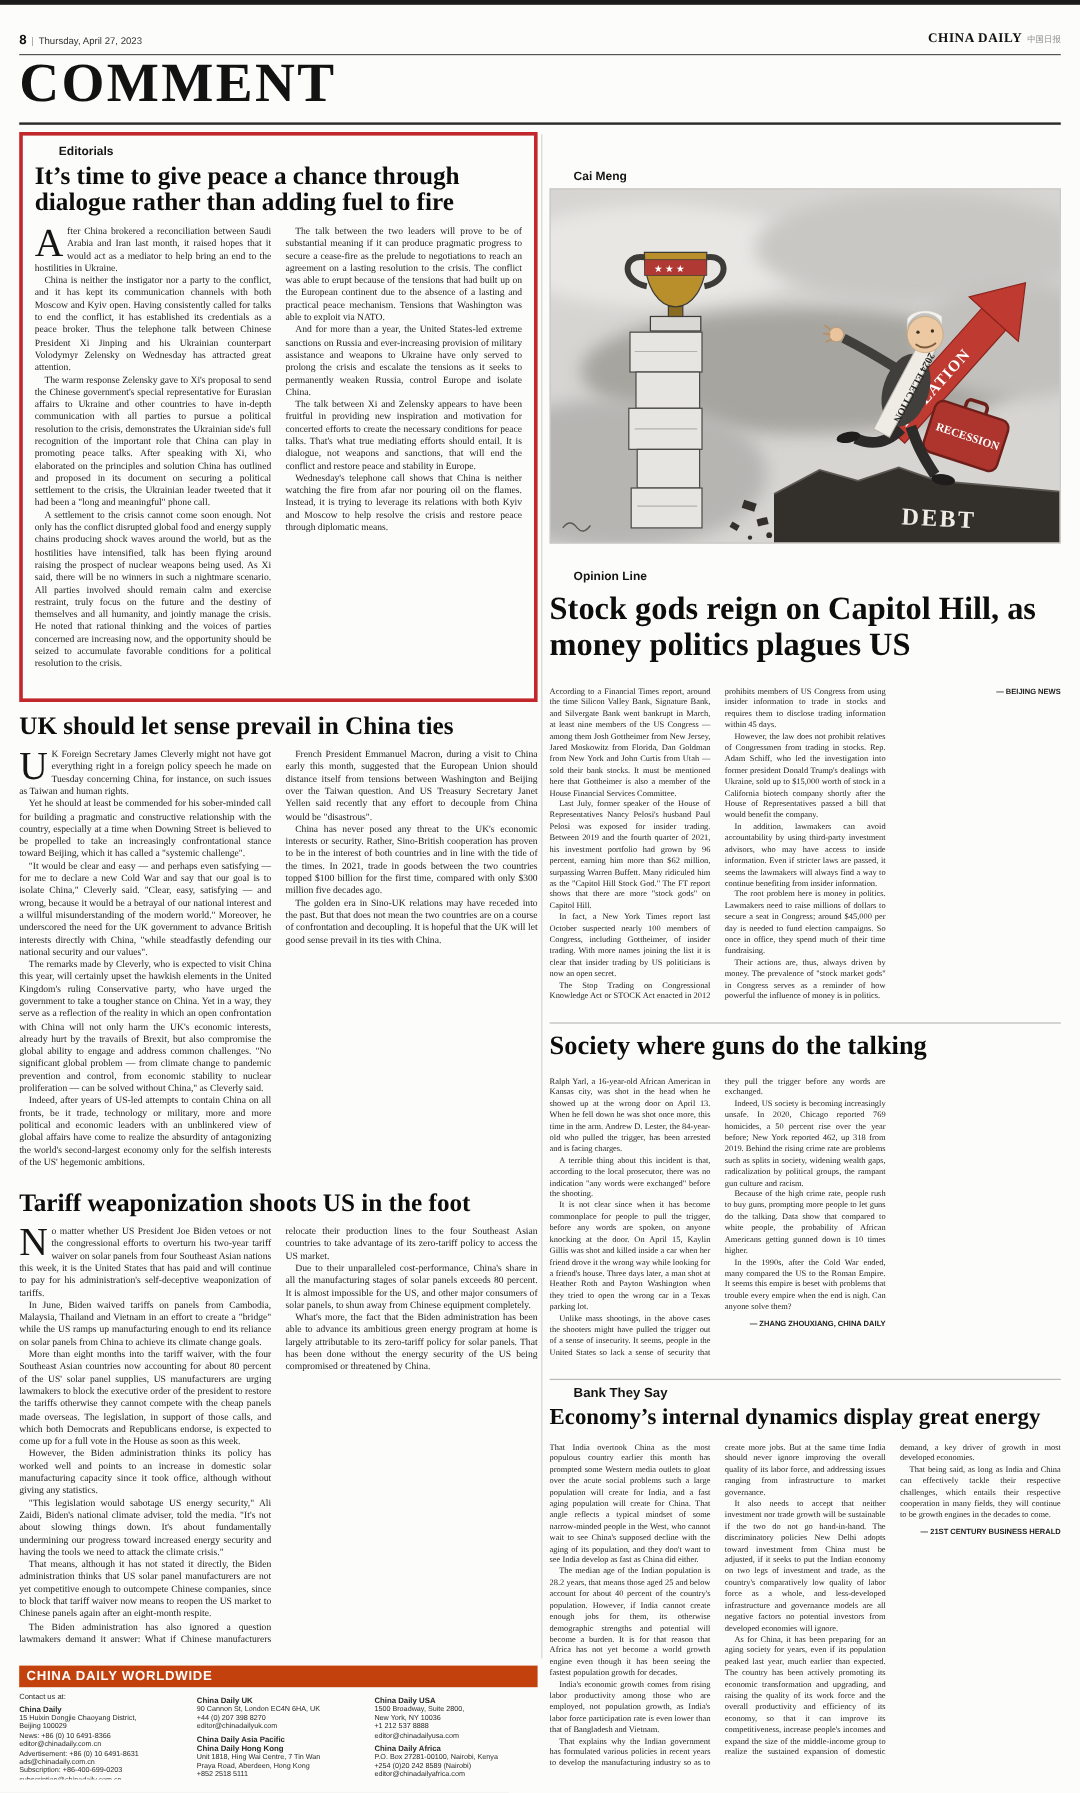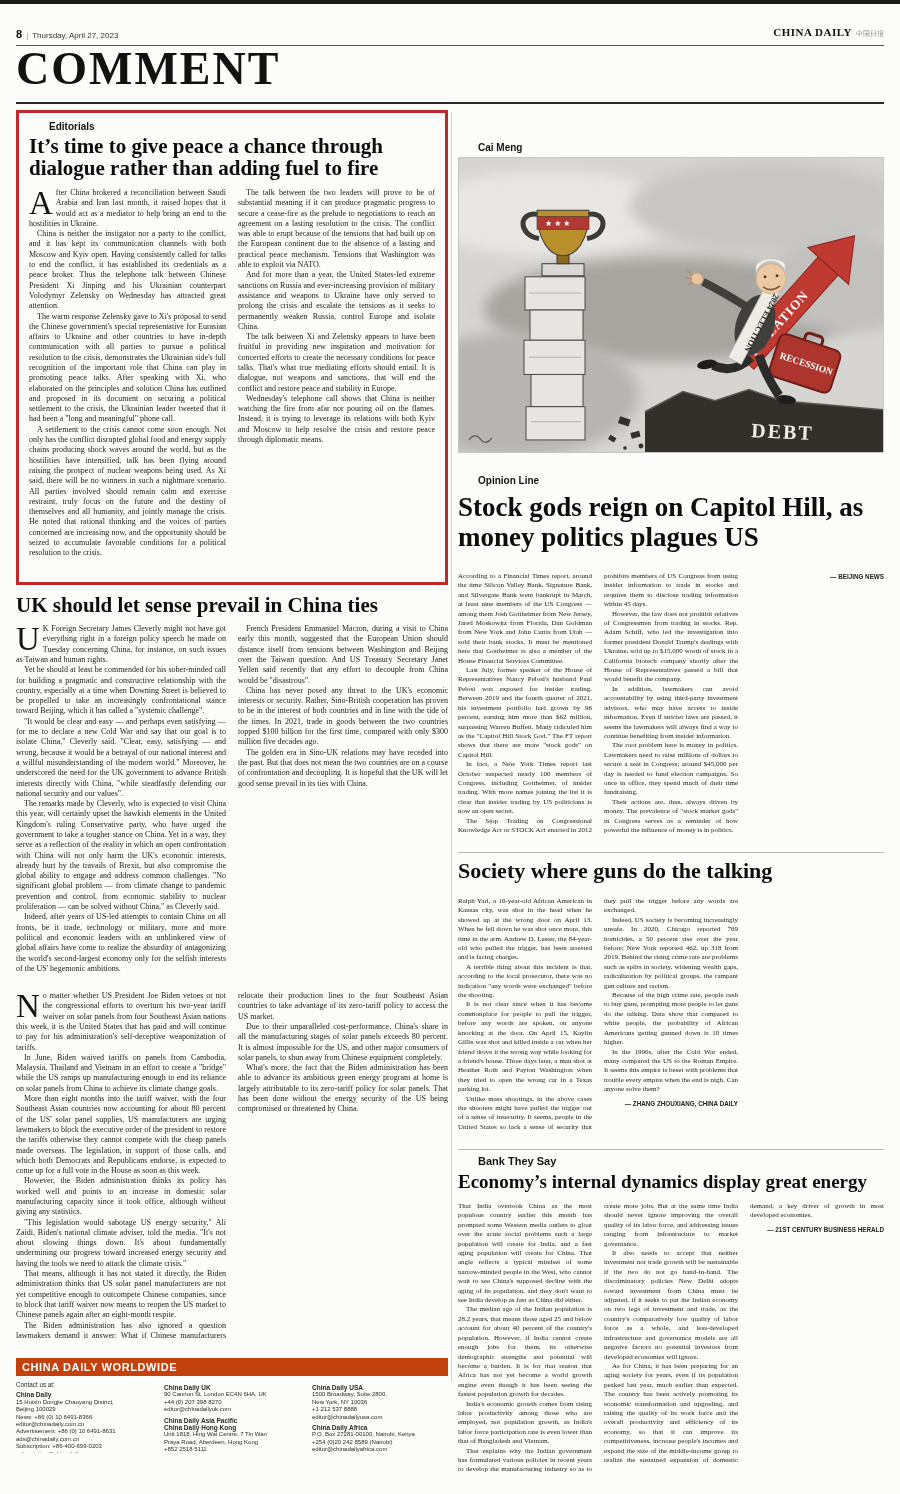--- a/index.html
+++ b/index.html
@@ -118,20 +118,21 @@
         <p>"It would be clear and easy — and perhaps even satisfying — for me to declare a new Cold War and say that our goal is to isolate China," Cleverly said. "Clear, easy, satisfying — and wrong, because it would be a betrayal of our national interest and a willful misunderstanding of the modern world." Moreover, he underscored the need for the UK government to advance British interests directly with China, "while steadfastly defending our national security and our values".</p>
         <p>The remarks made by Cleverly, who is expected to visit China this year, will certainly upset the hawkish elements in the United Kingdom's ruling Conservative party, who have urged the government to take a tougher stance on China. Yet in a way, they serve as a reflection of the reality in which an open confrontation with China will not only harm the UK's economic interests, already hurt by the travails of Brexit, but also compromise the global ability to engage and address common challenges. "No significant global problem — from climate change to pandemic prevention and control, from economic stability to nuclear proliferation — can be solved without China," as Cleverly said.</p>
         <p>Indeed, after years of US-led attempts to contain China on all fronts, be it trade, technology or military, more and more political and economic leaders with an unblinkered view of global affairs have come to realize the absurdity of antagonizing the world's second-largest economy only for the selfish interests of the US' hegemonic ambitions.</p>
         <p>French President Emmanuel Macron, during a visit to China early this month, suggested that the European Union should distance itself from tensions between Washington and Beijing over the Taiwan question. And US Treasury Secretary Janet Yellen said recently that any effort to decouple from China would be "disastrous".</p>
         <p>China has never posed any threat to the UK's economic interests or security. Rather, Sino-British cooperation has proven to be in the interest of both countries and in line with the tide of the times. In 2021, trade in goods between the two countries topped $100 billion for the first time, compared with only $300 million five decades ago.</p>
         <p>The golden era in Sino-UK relations may have receded into the past. But that does not mean the two countries are on a course of confrontation and decoupling. It is hopeful that the UK will let good sense prevail in its ties with China.</p>
       </div>
     </div>
 
     <div class="tariff-sec">
+      <h2 class="hl hl-one">Tariff weaponization shoots US in the foot</h2>
       <div class="body-cols c2 dropcap tr-body">
         <p>No matter whether US President Joe Biden vetoes or not the congressional efforts to overturn his two-year tariff waiver on solar panels from four Southeast Asian nations this week, it is the United States that has paid and will continue to pay for his administration's self-deceptive weaponization of tariffs.</p>
         <p>In June, Biden waived tariffs on panels from Cambodia, Malaysia, Thailand and Vietnam in an effort to create a "bridge" while the US ramps up manufacturing enough to end its reliance on solar panels from China to achieve its climate change goals.</p>
         <p>More than eight months into the tariff waiver, with the four Southeast Asian countries now accounting for about 80 percent of the US' solar panel supplies, US manufacturers are urging lawmakers to block the executive order of the president to restore the tariffs otherwise they cannot compete with the cheap panels made overseas. The legislation, in support of those calls, and which both Democrats and Republicans endorse, is expected to come up for a full vote in the House as soon as this week.</p>
         <p>However, the Biden administration thinks its policy has worked well and points to an increase in domestic solar manufacturing capacity since it took office, although without giving any statistics.</p>
         <p>"This legislation would sabotage US energy security," Ali Zaidi, Biden's national climate adviser, told the media. "It's not about slowing things down. It's about fundamentally undermining our progress toward increased energy security and having the tools we need to attack the climate crisis."</p>
         <p>That means, although it has not stated it directly, the Biden administration thinks that US solar panel manufacturers are not yet competitive enough to outcompete Chinese companies, since to block that tariff waiver now means to reopen the US market to Chinese panels again after an eight-month respite.</p>
         <p>The Biden administration has also ignored a question lawmakers demand it answer: What if Chinese manufacturers relocate their production lines to the four Southeast Asian countries to take advantage of its zero-tariff policy to access the US market.</p>
         <p>Due to their unparalleled cost-performance, China's share in all the manufacturing stages of solar panels exceeds 80 percent. It is almost impossible for the US, and other major consumers of solar panels, to shun away from Chinese equipment completely.</p>
         <p>What's more, the fact that the Biden administration has been able to advance its ambitious green energy program at home is largely attributable to its zero-tariff policy for solar panels. That has been done without the energy security of the US being compromised or threatened by China.</p>
@@ -302,16 +303,17 @@
     <hr class="sec-rule">
     <div class="kicker wts-kicker">Bank They Say</div>
     <h2 class="hl hl-econ">Economy’s internal dynamics display great energy</h2>
     <div class="body-cols c3 econ-body">
       <p>That India overtook China as the most populous country earlier this month has prompted some Western media outlets to gloat over the acute social problems such a large population will create for India, and a fast aging population will create for China. That angle reflects a typical mindset of some narrow-minded people in the West, who cannot wait to see China's supposed decline with the aging of its population, and they don't want to see India develop as fast as China did either.</p>
       <p>The median age of the Indian population is 28.2 years, that means those aged 25 and below account for about 40 percent of the country's population. However, if India cannot create enough jobs for them, its otherwise demographic strengths and potential will become a burden. It is for that reason that Africa has not yet become a world growth engine even though it has been seeing the fastest population growth for decades.</p>
       <p>India's economic growth comes from rising labor productivity among those who are employed, not population growth, as India's labor force participation rate is even lower than that of Bangladesh and Vietnam.</p>
       <p>That explains why the Indian government has formulated various policies in recent years to develop the manufacturing industry so as to create more jobs. But at the same time India should never ignore improving the overall quality of its labor force, and addressing issues ranging from infrastructure to market governance.</p>
       <p>It also needs to accept that neither investment nor trade growth will be sustainable if the two do not go hand-in-hand. The discriminatory policies New Delhi adopts toward investment from China must be adjusted, if it seeks to put the Indian economy on two legs of investment and trade, as the country's comparatively low quality of labor force as a whole, and less-developed infrastructure and governance models are all negative factors no potential investors from developed economies will ignore.</p>
       <p>As for China, it has been preparing for an aging society for years, even if its population peaked last year, much earlier than expected. The country has been actively promoting its economic transformation and upgrading, and raising the quality of its work force and the overall productivity and efficiency of its economy, so that it can improve its competitiveness, increase people's incomes and expand the size of the middle-income group to realize the sustained expansion of domestic demand, a key driver of growth in most developed economies.</p>
+      <p>That being said, as long as India and China can effectively tackle their respective challenges, which entails their respective cooperation in many fields, they will continue to be growth engines in the decades to come.</p>
       <div class="attribution">— 21ST CENTURY BUSINESS HERALD</div>
     </div>
   </div>
 </div>
 
 </body></html>

